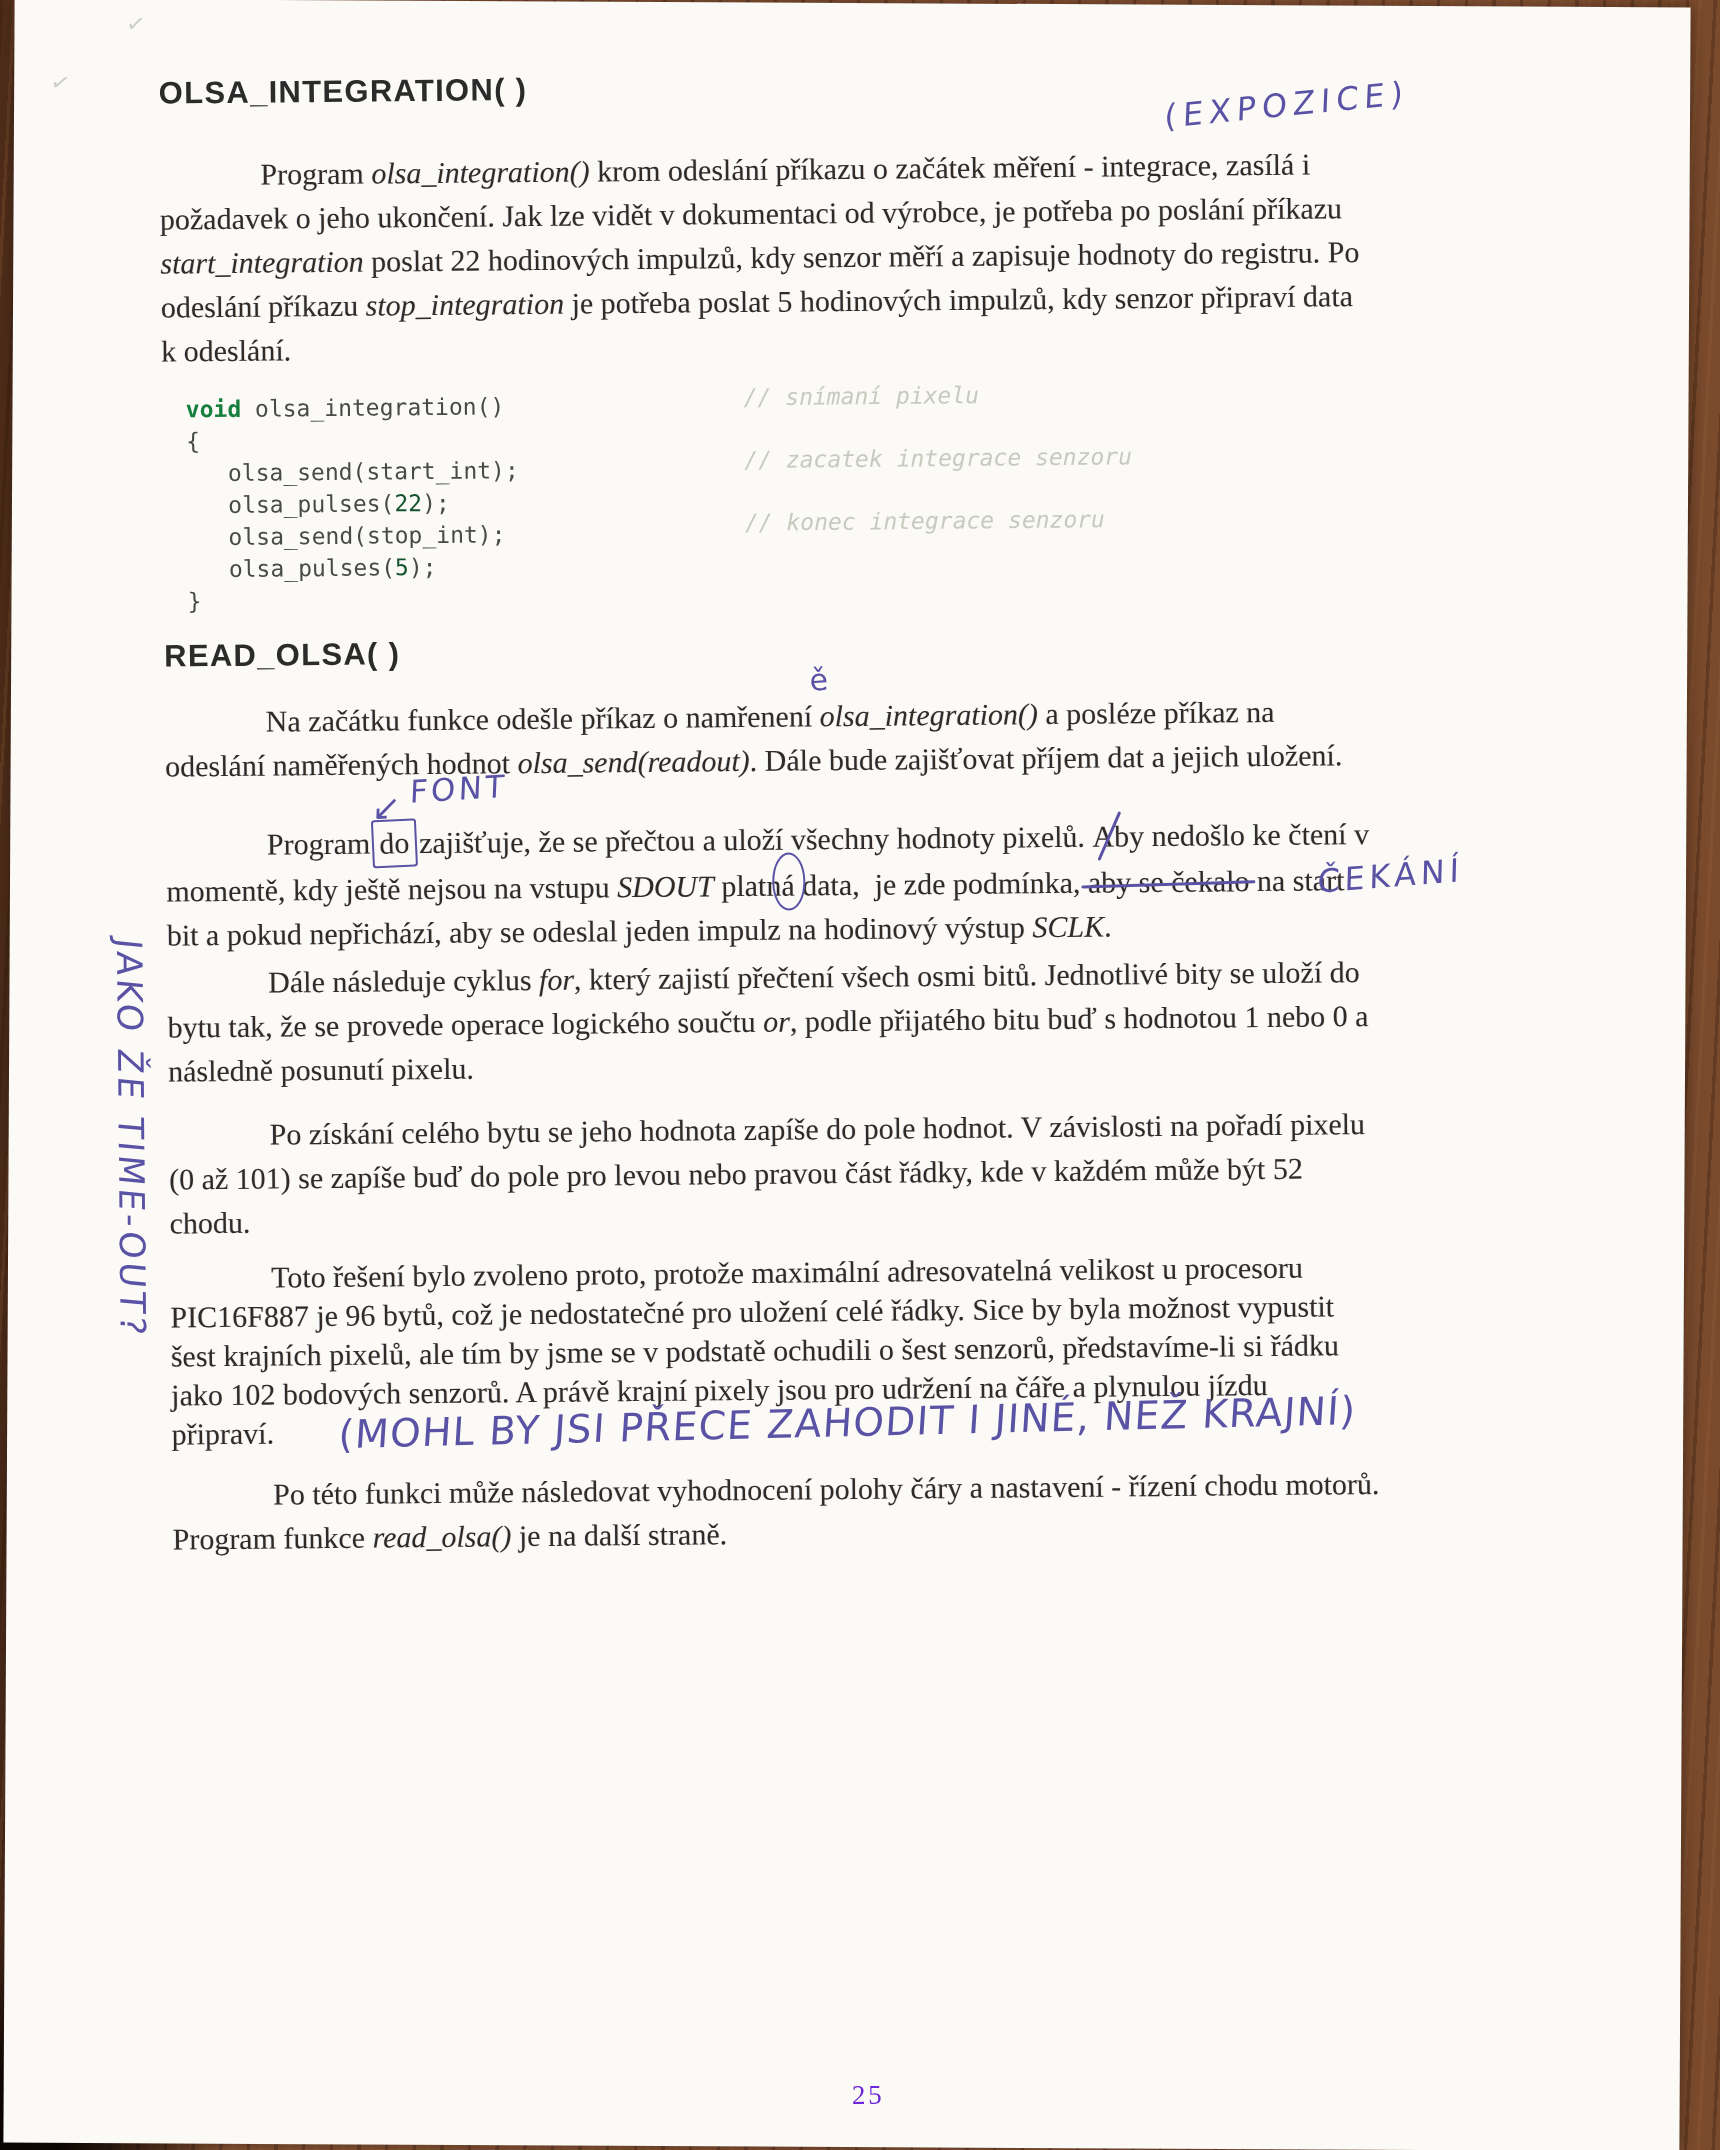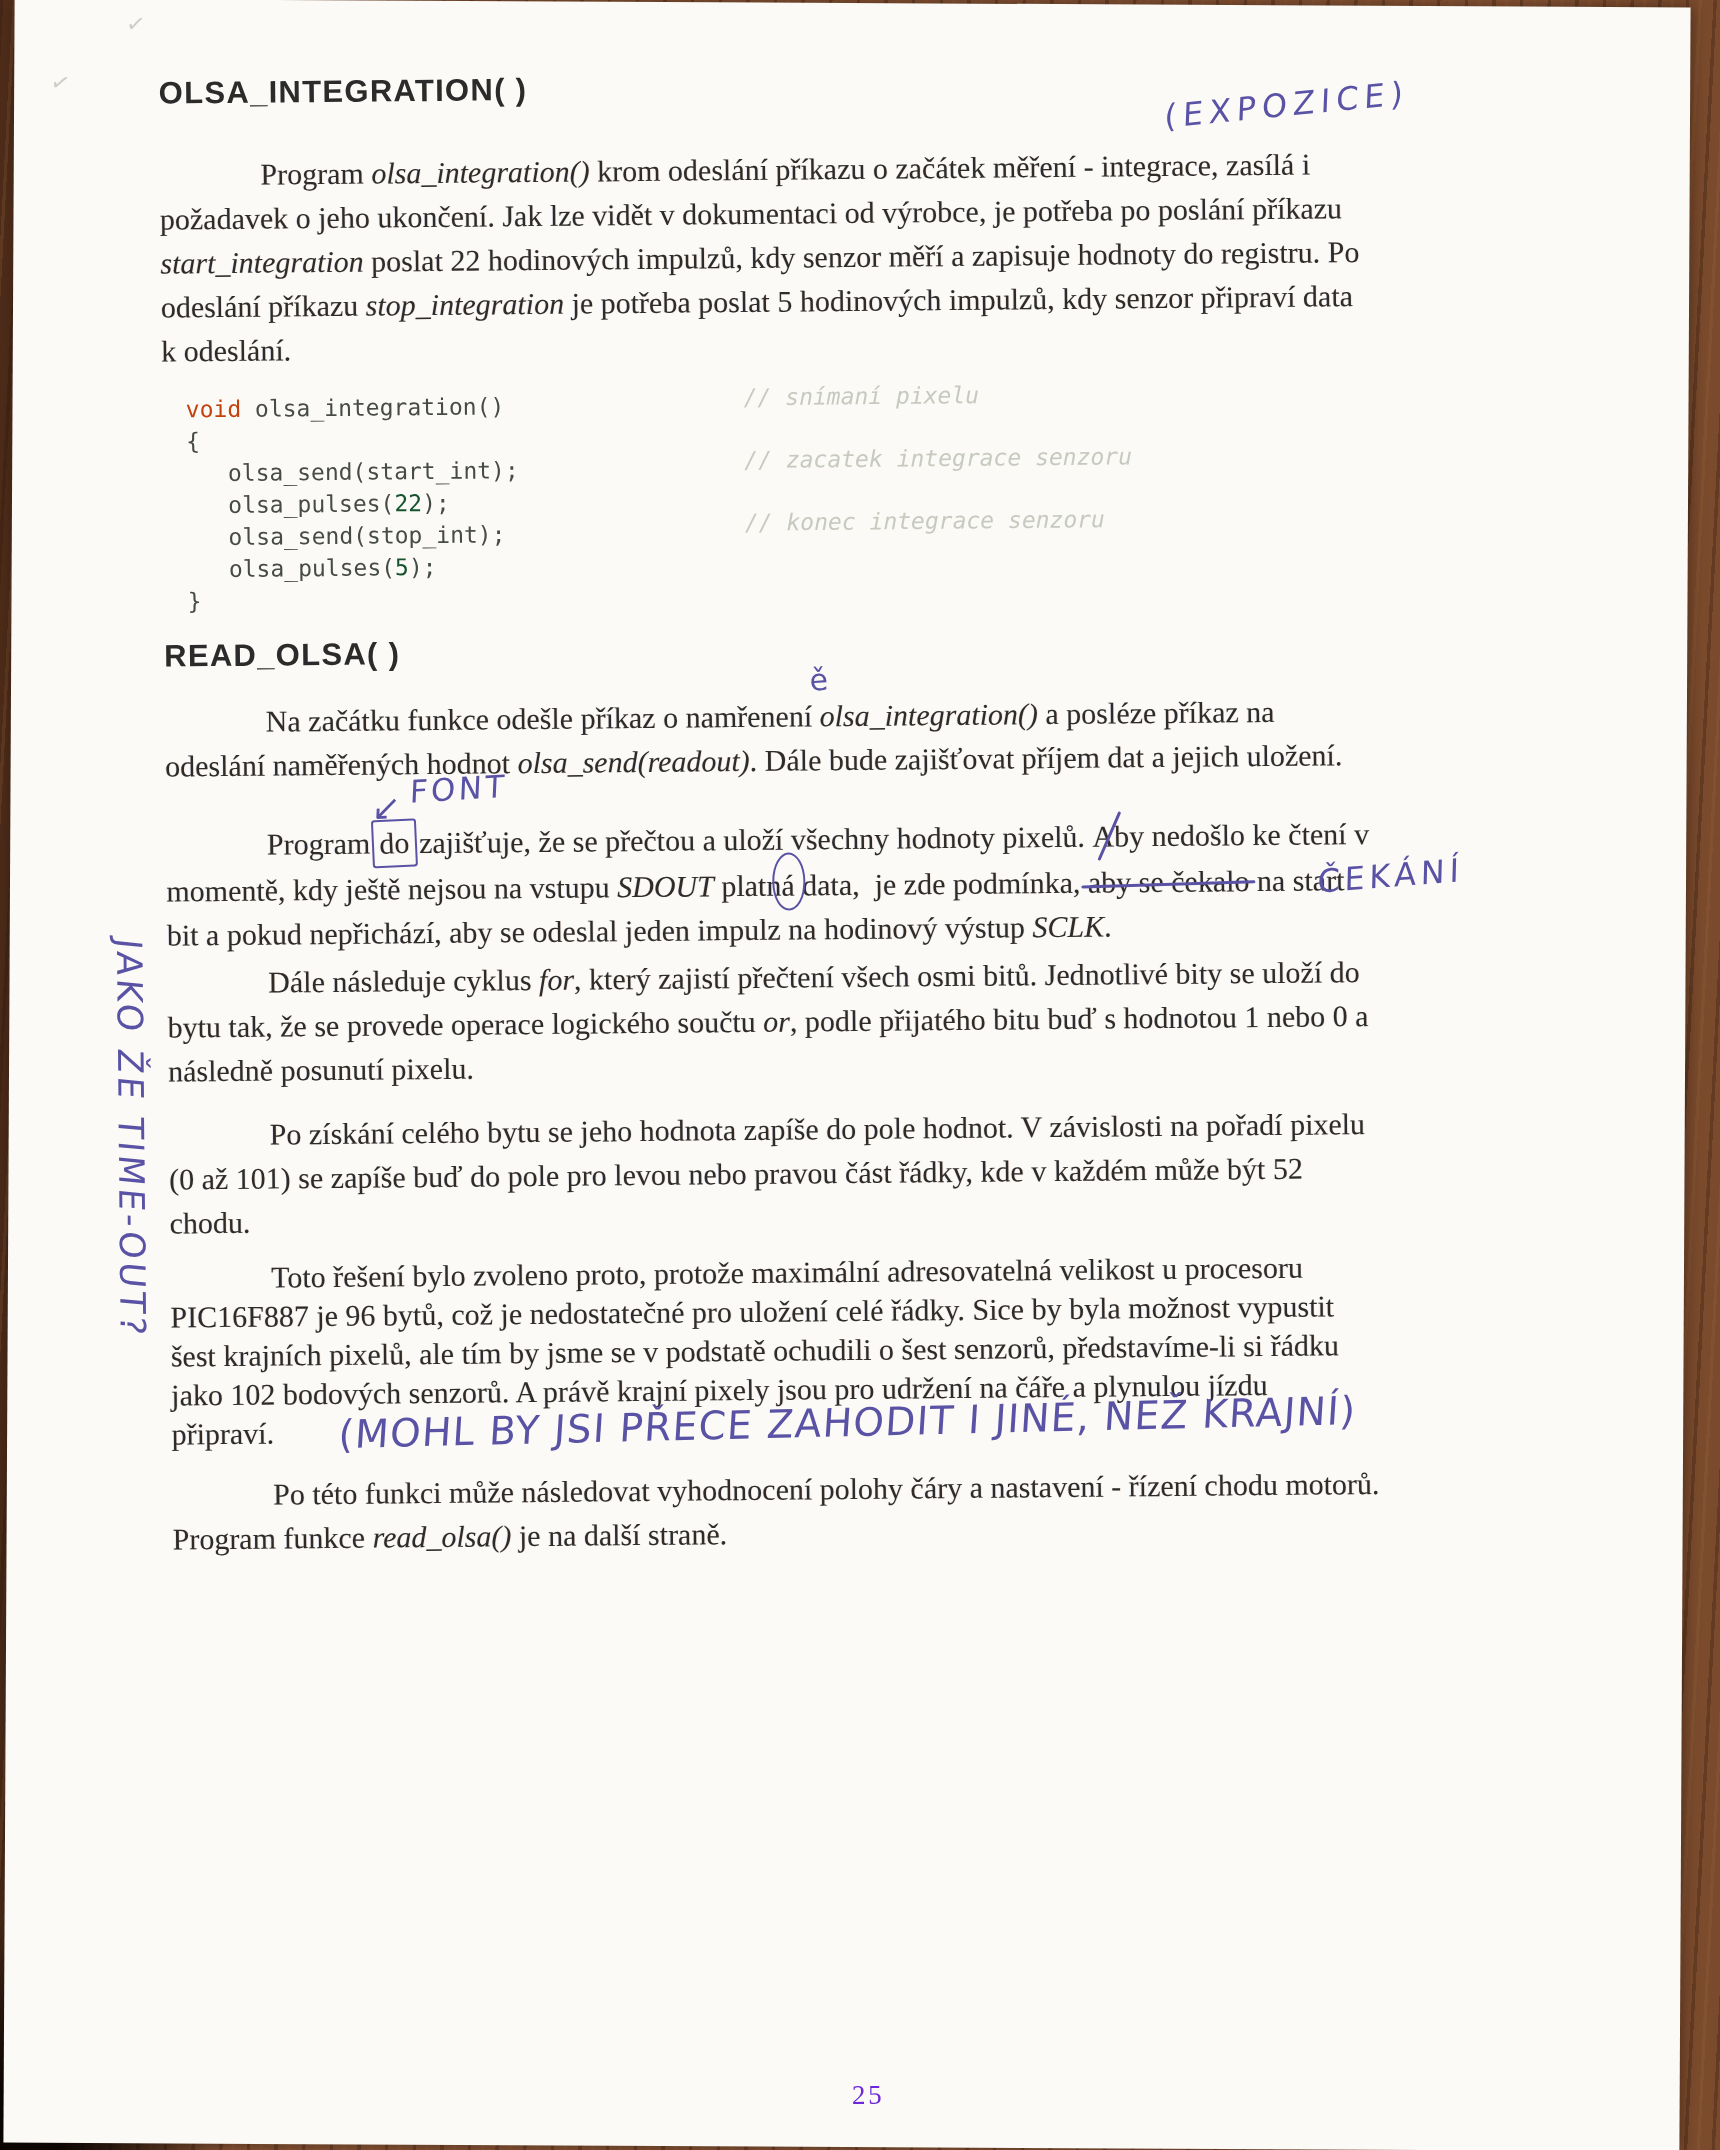--- a/index.html
+++ b/index.html
@@ -44,21 +44,21 @@
        border:2px solid #5a53a5;border-radius:50%;}
   .strike{position:relative;display:inline-block;}
   .strike::after{content:"";position:absolute;left:-6.7px;right:-5.4px;top:52%;height:2.7px;
        background:#5a53a5;transform:rotate(-1.2deg);border-radius:2px;}
   
   .code{position:absolute;left:180px;top:384px;font-family:"DejaVu Sans Mono","Liberation Mono",monospace;
         font-size:23px;line-height:32px;color:#474b46;}
   .code-line{position:relative;white-space:pre;}
   .code-text{white-space:pre;}
   .code-comment{position:absolute;left:558px;top:0;font-style:italic;color:#c6cabf;white-space:pre;}
-  .kw{color:#c2410c;}
+  .kw{color:#15803d;font-weight:bold;}
   .num{color:#14532d;}
   
   .hand{position:absolute;font-family:"DejaVu Sans",sans-serif;color:#5a53a5;white-space:nowrap;}
   .ann-expozice{left:1161px;top:87px;font-size:32px;letter-spacing:6px;transform:rotate(-5deg) skewX(-8deg);}
   .ann-caron{left:801px;top:659px;font-size:30px;transform:rotate(-4deg);}
   .ann-font{left:363px;top:765px;font-size:31px;letter-spacing:3.4px;transform:rotate(-3deg) skewX(-6deg);display:flex;gap:5.4px;}
   .ann-font .arrow{transform:translateY(12px);font-size:34px;}
   .ann-cekani{left:1307px;top:859px;font-size:32px;letter-spacing:4.7px;transform:rotate(-4deg) skewX(-6deg);}
   .ann-mohl{left:323px;top:1397px;font-size:39px;letter-spacing:1.3px;transform:rotate(-0.8deg) skewX(-5deg);}
   .ann-margin{left:138px;top:931px;font-size:35px;letter-spacing:3.4px;

